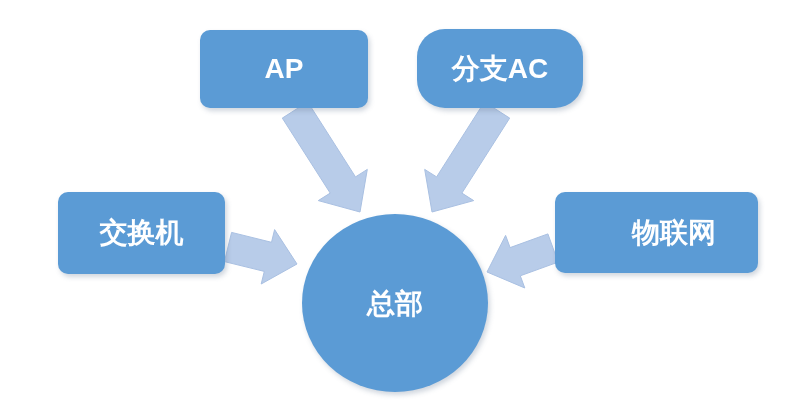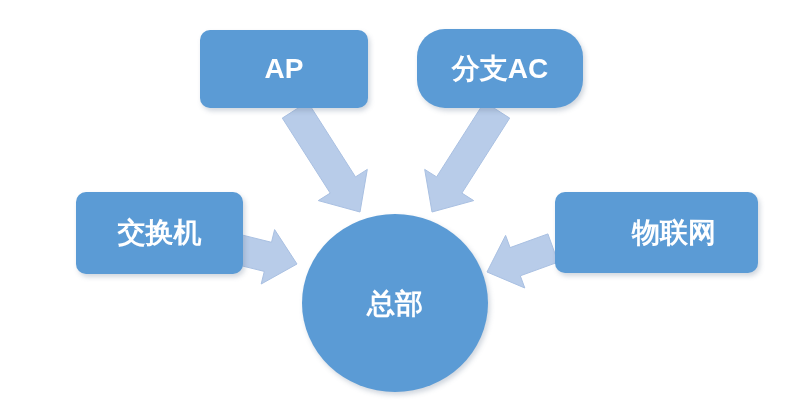--- a/index.html
+++ b/index.html
@@ -40,21 +40,21 @@
     justify-content: center;
     text-align: left;
     box-shadow: 2px 3px 5px rgba(100, 120, 145, 0.30);
   }
   .box {
     border-radius: 10px;
     line-height: 40px;
   }
   .node-ap       { left: 200px; top: 30px;  width: 168px; height: 78px; }
   .node-branchac { left: 417px; top: 29px;  width: 166px; height: 79px; border-radius: 28px; }
-  .node-switch   { left: 76px;  top: 192px; width: 167px; height: 82px; }
+  .node-switch   { left: 58px;  top: 192px; width: 167px; height: 82px; }
   .node-iot      { left: 555px; top: 192px; width: 168px; height: 81px; padding-left: 35px; }
   .node-center {
     left: 302px; top: 214px; width: 186px; height: 178px;
     border-radius: 50%;
     line-height: 45px;
   }
 </style>
 </head>
 <body>
 

